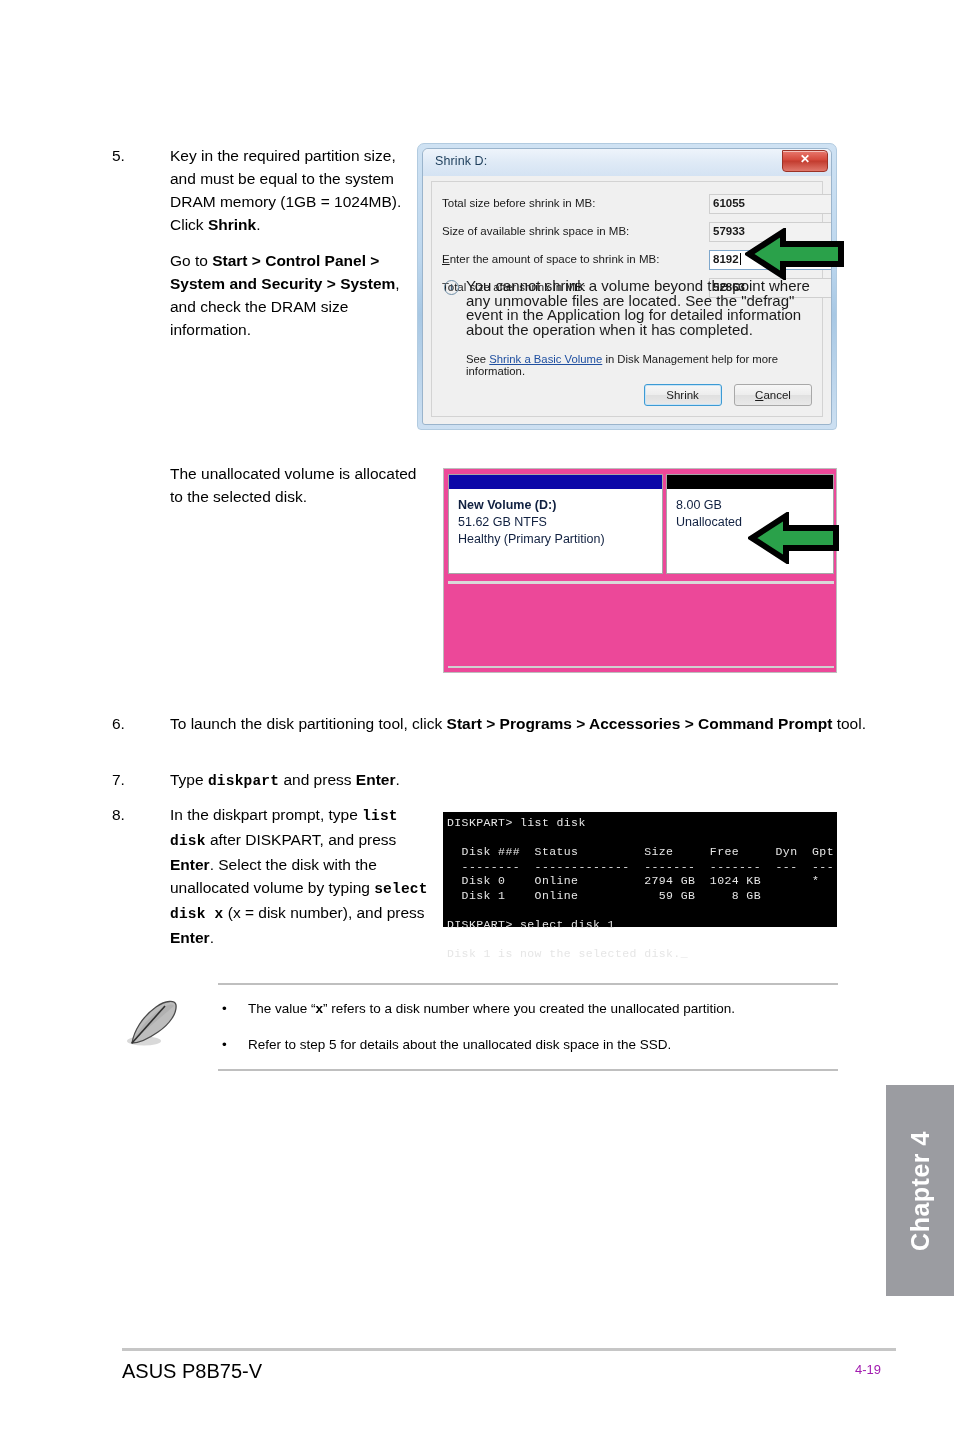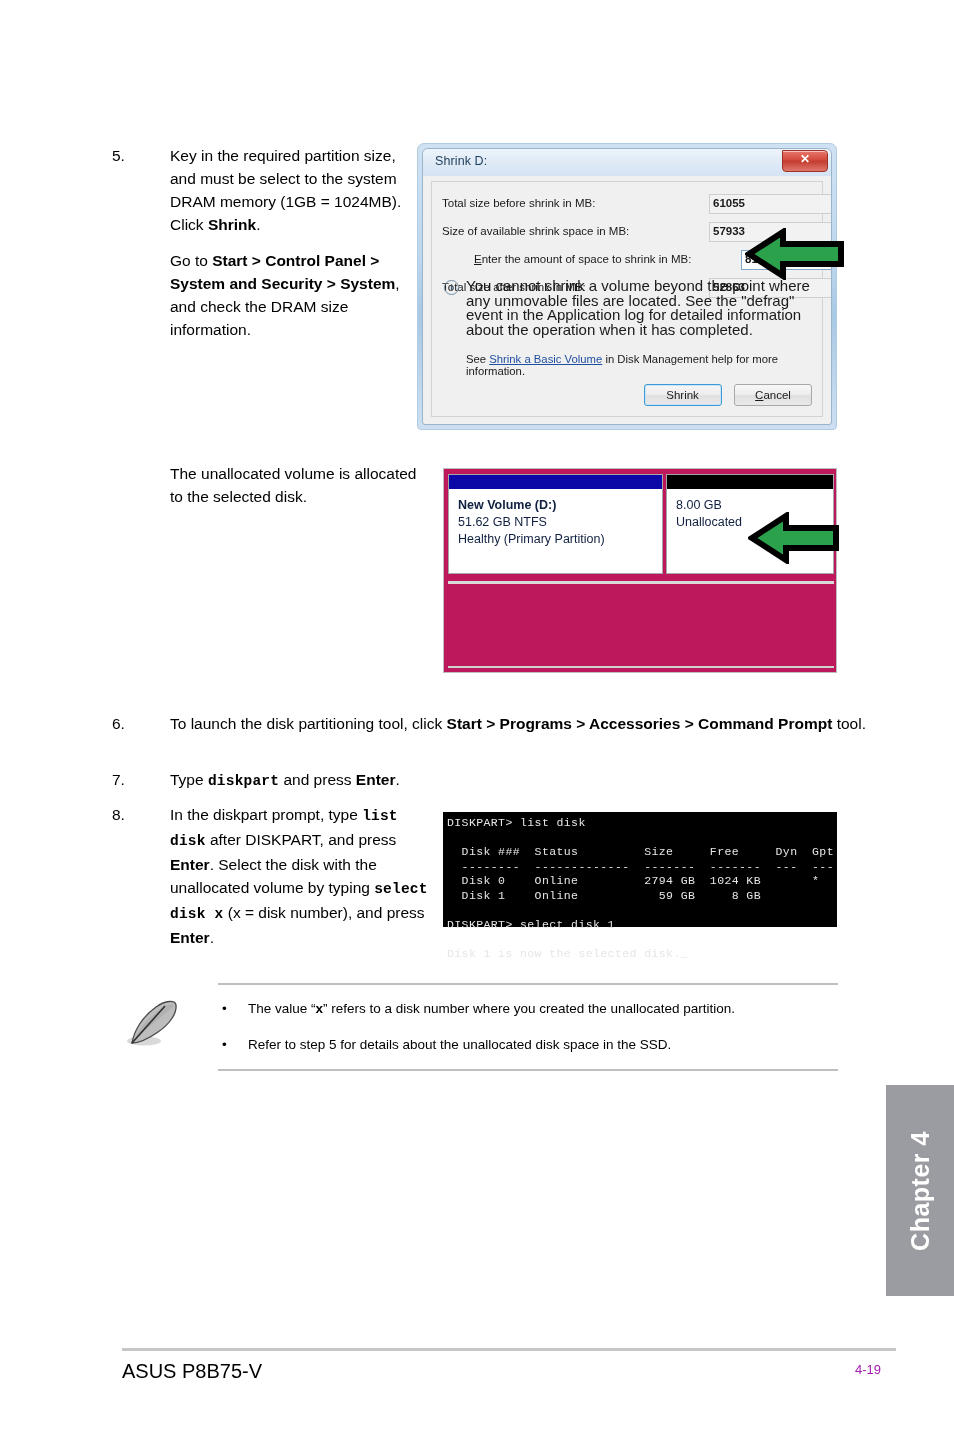--- a/index.html
+++ b/index.html
@@ -226,21 +226,21 @@
     pointer-events: none;
   }
 
   
   .dm-panel {
     position: absolute;
     left: 443px;
     top: 468px;
     width: 394px;
     height: 205px;
-    background: #be185d;
+    background: #ec4899;
     border: 1px solid #bdbdbd;
     box-sizing: border-box;
   }
   .dm-row {
     position: absolute;
     left: 4px;
     top: 5px;
     width: 386px;
     height: 100px;
     display: flex;
@@ -380,21 +380,21 @@
   }
 </style>
 </head>
 <body>
 
 <div class="page">
 
   <div class="step" style="left:112px; top:144px; width:300px;">
     <div class="step-num">5.</div>
     <div class="step-body">
-      <p><span>Key in the required partition size, and must be select to the system DRAM memory (1GB = 1024MB). Click </span><b>Shrink</b><span>.</span></p>
+      <p><span>Key in the required partition size, and must be equal to the system DRAM memory (1GB = 1024MB). Click </span><b>Shrink</b><span>.</span></p>
       <p><span>Go to </span><b>Start &gt; Control Panel &gt; System and Security &gt; System</b><span>, and check the DRAM size information.</span></p>
     </div>
   </div>
 
   <div class="dialog-outer">
     <div class="dialog-inner">
 
       <div class="dlg-titlebar">
         <div class="dlg-title">Shrink D:</div>
         <div class="dlg-close">
@@ -407,21 +407,21 @@
         <div class="field-row" style="top:12px;">
           <div class="field-label">Total size before shrink in MB:</div>
           <div class="field-box">61055</div>
         </div>
 
         <div class="field-row" style="top:40px;">
           <div class="field-label">Size of available shrink space in MB:</div>
           <div class="field-box">57933</div>
         </div>
 
-        <div class="field-row" style="top:68px;margin-left:32px;">
+        <div class="field-row" style="top:68px;">
           <div class="field-label"><u>E</u><span>nter the amount of space to shrink in MB:</span></div>
           <div class="field-box editable"><span>8192</span><span class="caret"></span></div>
         </div>
 
         <div class="field-row" style="top:96px;">
           <div class="field-label">Total size after shrink in MB:</div>
           <div class="field-box">52863</div>
         </div>
 
         <div class="info-block">

